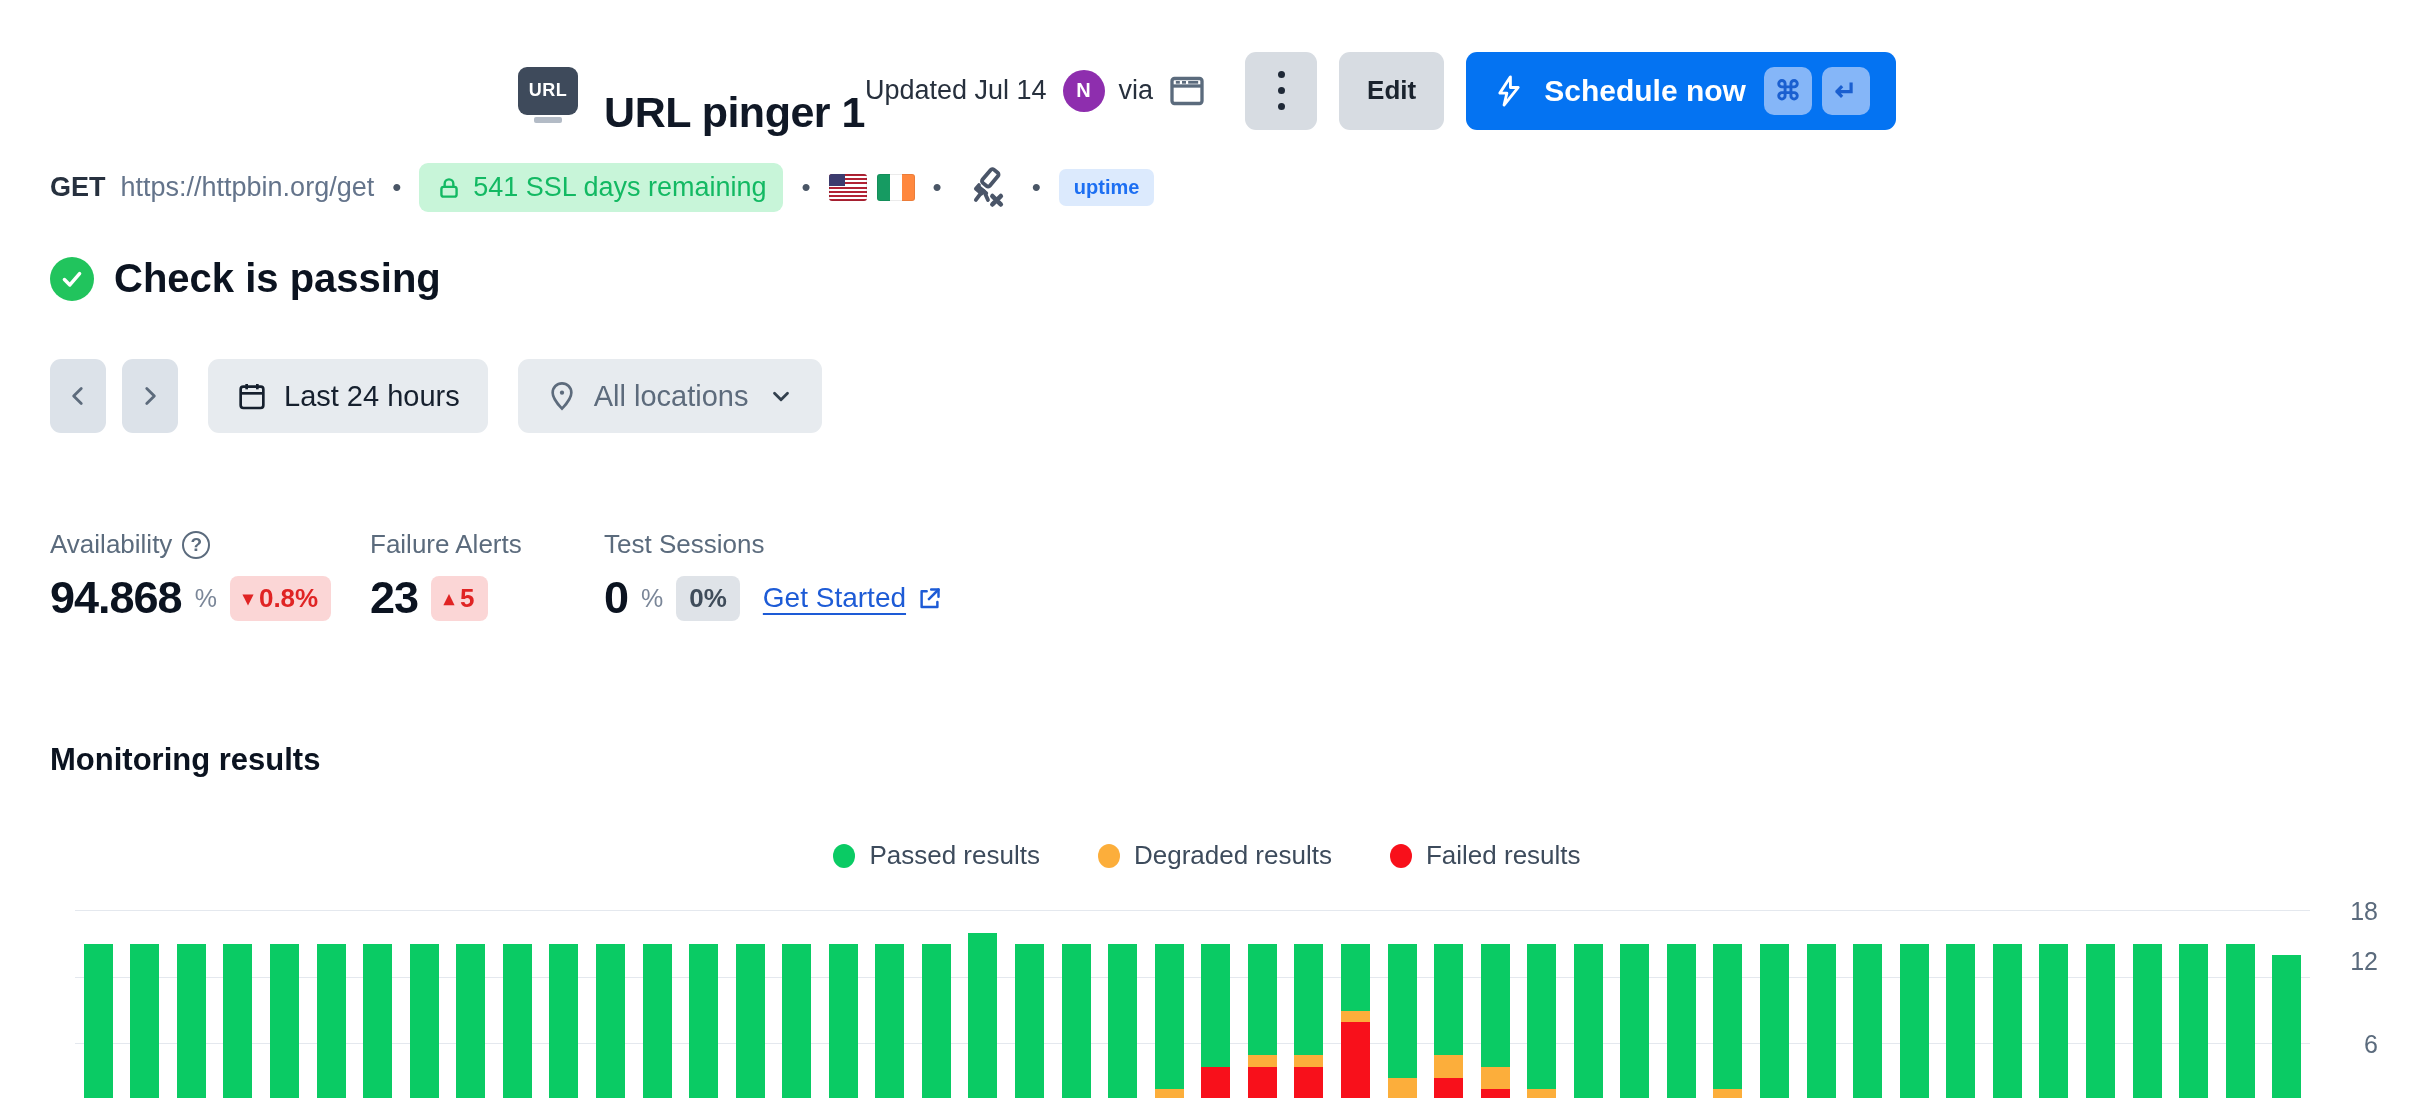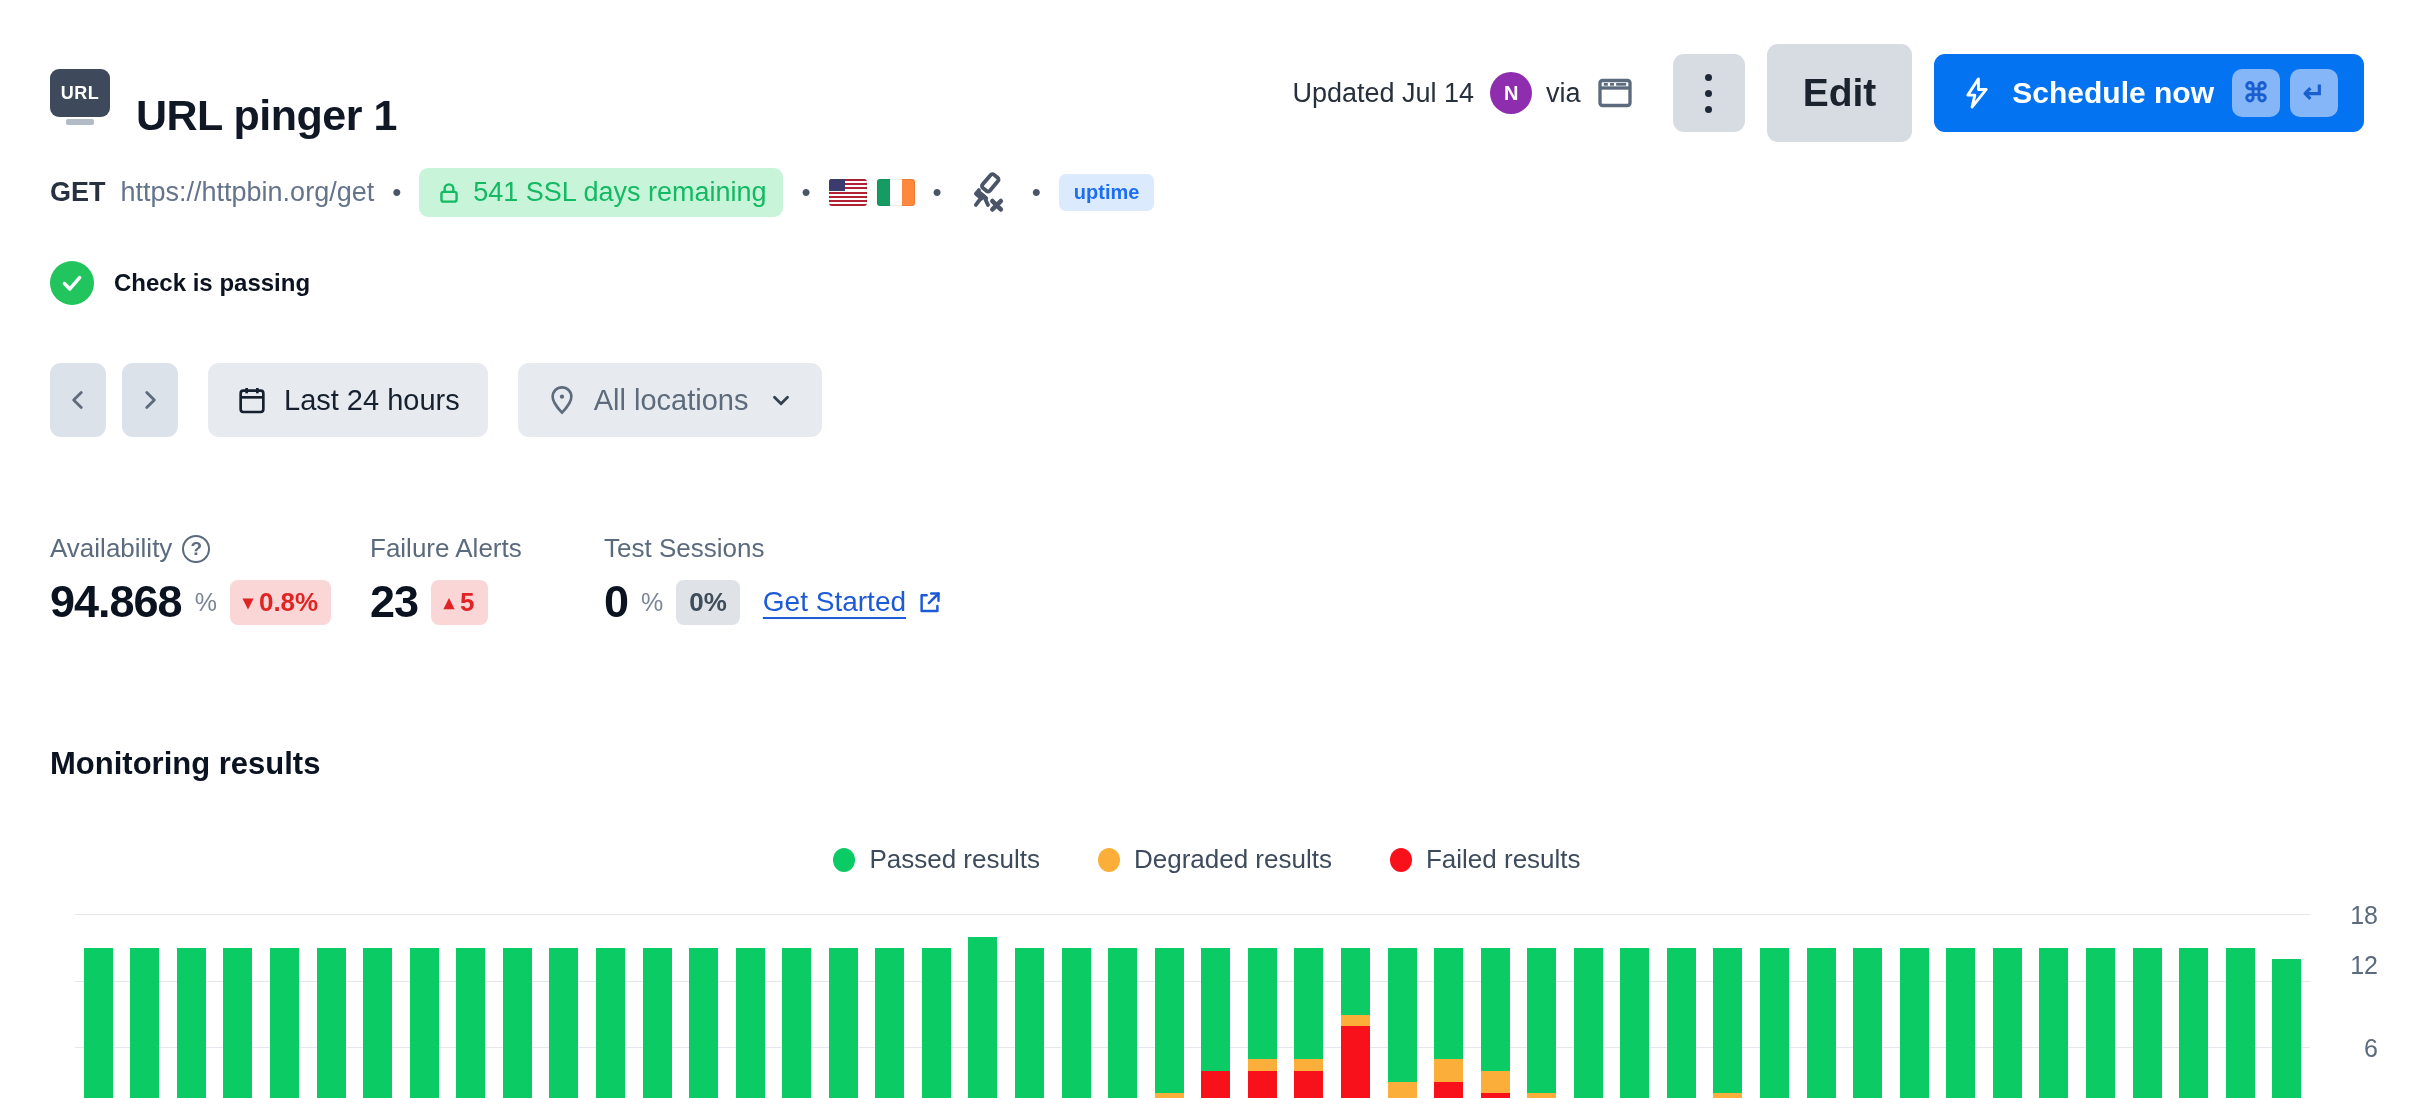--- a/index.html
+++ b/index.html
@@ -5,21 +5,21 @@
   * { box-sizing: border-box; margin: 0; padding: 0; }
   html,body { background:#fff; }
   body {
     width:2414px; height:1098px;
     font-family:"Liberation Sans", sans-serif;
     color:#121A26; overflow:hidden; position:relative;
   }
   .page { padding:44px 50px 0 50px; }
 
   
-  .header-row { display:flex; justify-content:space-between; align-items:center; }
+  .header-row { display:flex; justify-content:center; align-items:center; }
   .title-left { display:flex; align-items:center; gap:26px; }
   .url-icon {
     width:60px; height:48px; background:#3E4A5B; border-radius:9px;
     color:#fff; font-weight:bold; font-size:18px; letter-spacing:.5px;
     display:flex; align-items:center; justify-content:center; position:relative;
   }
   .url-icon::after {
     content:""; position:absolute; bottom:-8px; left:50%; transform:translateX(-50%);
     width:28px; height:6px; background:#B3BBC6; border-radius:2px;
   }
@@ -34,22 +34,22 @@
   }
   .via-label { font-size:27px; color:#27303D; margin-right:14px; }
   .win-icon { width:40px; height:40px; color:#5B6B7D; }
   .btn { border:none; border-radius:11px; cursor:pointer; font-family:inherit; }
   .kebab-btn {
     width:72px; height:78px; background:#D7DCE2; margin-left:38px;
     display:flex; align-items:center; justify-content:center; flex-direction:column; gap:9px;
   }
   .kebab-btn i { width:7px; height:7px; border-radius:50%; background:#1F2937; display:block; }
   .edit-btn {
-    height:98px; padding:0 36px; background:#D7DCE2; margin-left:22px;
-    font-size:39px; font-weight:bold; color:#1A232E;
+    height:78px; padding:0 28px; background:#D7DCE2; margin-left:22px;
+    font-size:26px; font-weight:bold; color:#1A232E;
   }
   .schedule-btn {
     height:78px; margin-left:22px; background:#0473F2; color:#fff;
     display:flex; align-items:center; gap:18px; padding:0 26px;
     font-size:30px; font-weight:bold;
   }
   .bolt-icon { width:34px; height:34px; }
   .kbd {
     width:48px; height:48px; border-radius:10px; background:#85B6F8;
     display:flex; align-items:center; justify-content:center;
@@ -78,21 +78,21 @@
     padding:7px 15px; border-radius:7px;
   }
 
   
   .status-row { display:flex; align-items:center; gap:20px; margin-top:44px; }
   .status-circle {
     width:44px; height:44px; border-radius:50%; background:#21C45D;
     display:flex; align-items:center; justify-content:center;
   }
   .status-circle svg { width:26px; height:26px; }
-  .status-text { font-size:24px; font-weight:bold; color:#0B1320; }
+  .status-text { font-size:40px; font-weight:bold; color:#0B1320; }
 
   
   .controls-row { display:flex; align-items:center; gap:16px; margin-top:58px; }
   .icon-btn {
     width:56px; height:74px; background:#DCE2E9; border-radius:11px;
     display:flex; align-items:center; justify-content:center; color:#5D6B7C;
   }
   .icon-btn svg { width:26px; height:26px; }
   .wide-btn {
     height:74px; background:#E7EBEF; border-radius:11px; display:flex; align-items:center;

